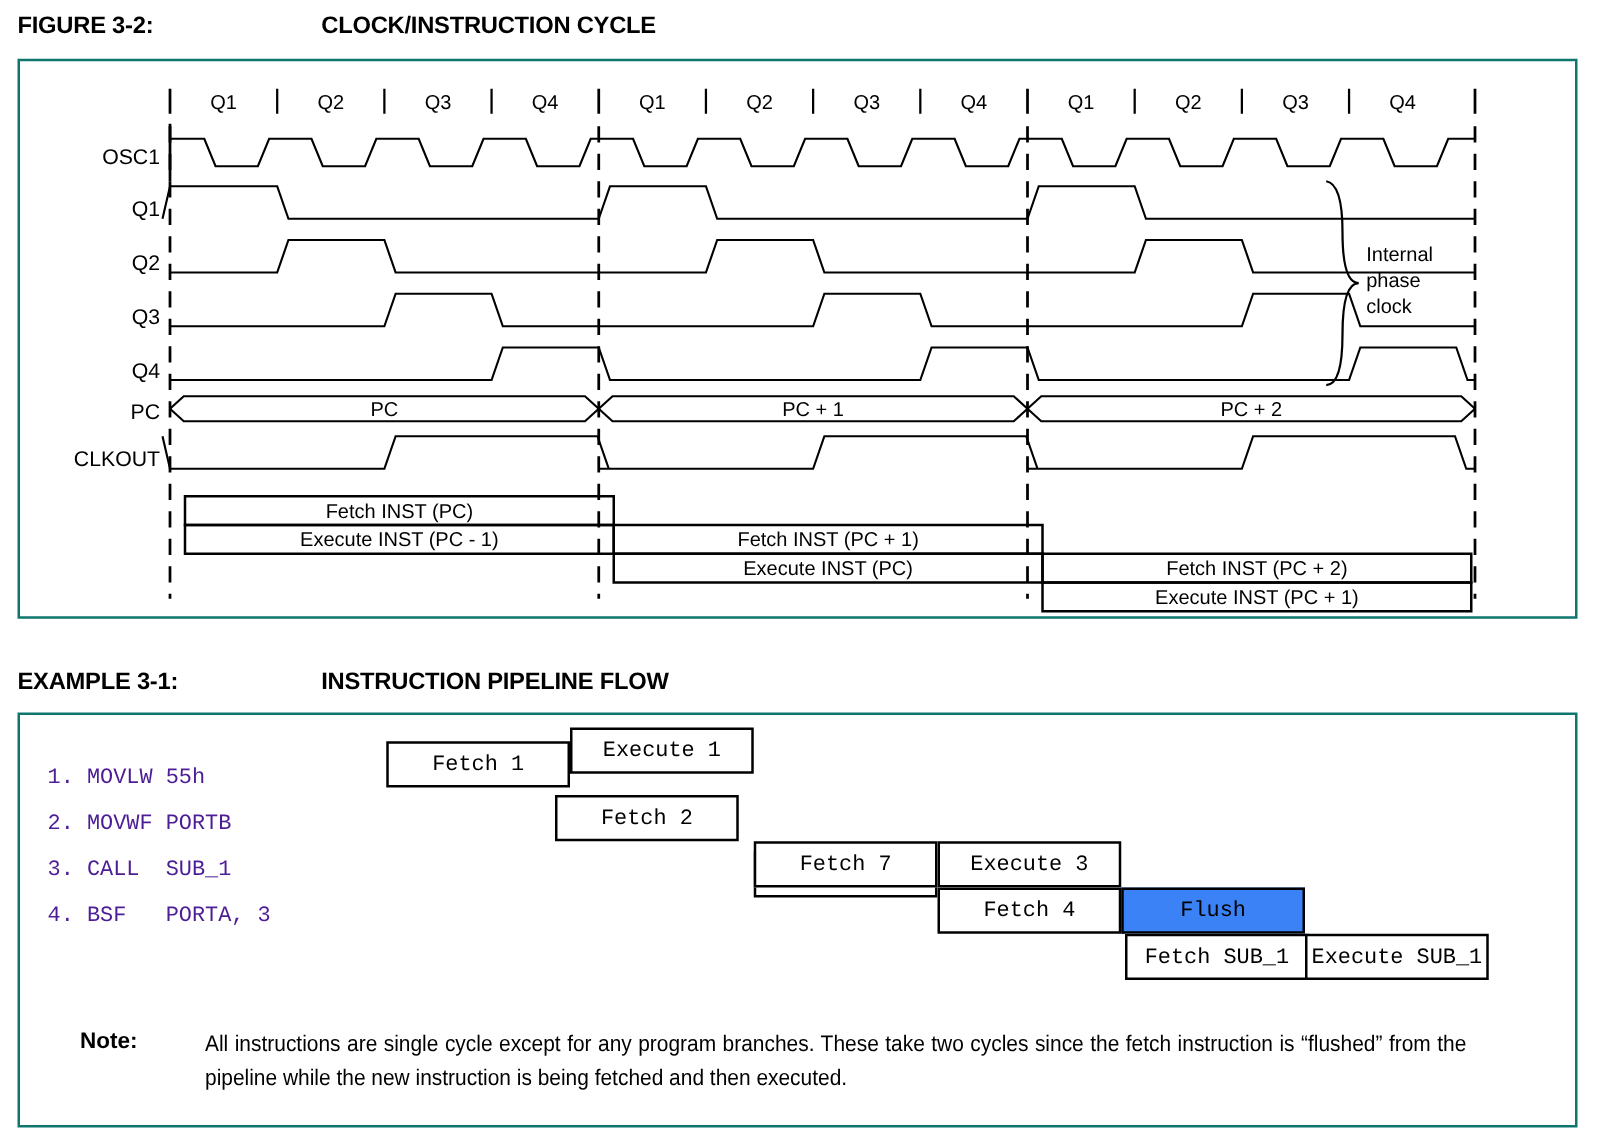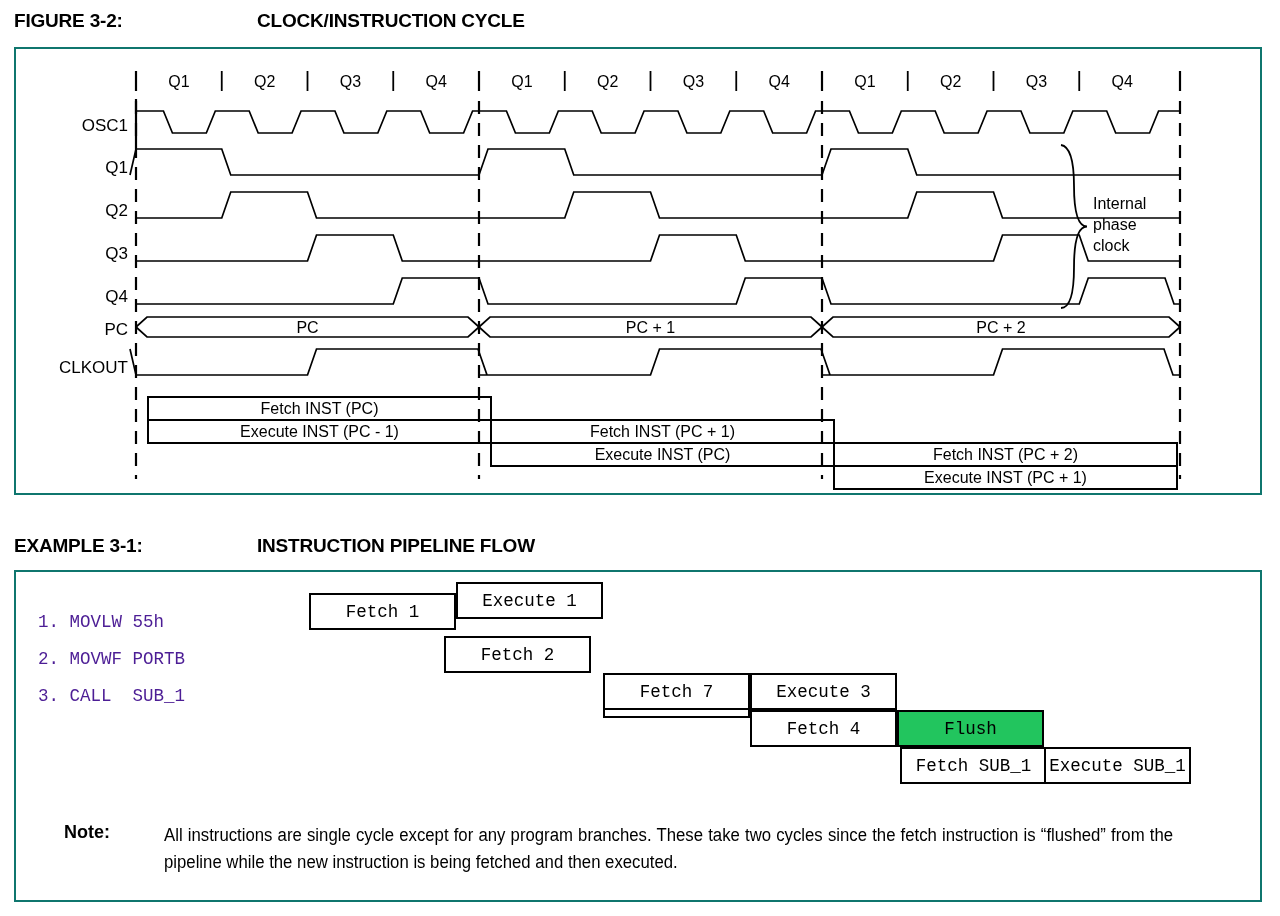--- a/index.html
+++ b/index.html
@@ -25,21 +25,21 @@
 
   
   .instr-list{position:absolute;left:22px;top:602px;}
   .instr-row{font-family:"Liberation Mono",monospace;font-size:17.5px;height:37px;
              line-height:37px;white-space:pre;color:#4c1d95;}
 
   .pipe{position:absolute;left:0;top:0;}
   .cell{position:absolute;box-sizing:border-box;border:2px solid #000;background:#fff;
         font-family:"Liberation Mono",monospace;font-size:17.5px;
         display:flex;align-items:center;justify-content:center;white-space:pre;}
-  .cell.flush{background:#22c55e;}
+  .cell.flush{background:#3b82f6;}
 
   .note{position:absolute;left:62px;top:820px;width:1185px;}
   .note-lbl{position:absolute;left:0;top:0;font-weight:bold;font-size:18px;}
   .note-txt{position:absolute;left:100px;top:0;width:1085px;font-size:18px;
             line-height:27px;text-align:justify;
             transform:scaleX(0.93);transform-origin:left top;}
 </style>
 </head>
 <body>
 
@@ -126,20 +126,21 @@
   <div class="caption" style="left:14px;top:535px;">
     <span class="cap-id">EXAMPLE 3-1:</span>
     <span class="cap-title">INSTRUCTION PIPELINE FLOW</span>
   </div>
 
   <div class="framebox" id="ex-frame" style="left:14px;top:570px;width:1248px;height:332px;">
     <div class="instr-list" id="instr-list" style="left:22px;top:32px;">
         <div class="instr-row">1. MOVLW 55h</div>
         <div class="instr-row">2. MOVWF PORTB</div>
         <div class="instr-row">3. CALL  SUB_1</div>
+        <div class="instr-row">4. BSF   PORTA, 3</div>
       </div>
     <div class="pipe" id="pipe-cells">
         <div class="cell" style="left: 293px; top: 21px; width: 147px; height: 37px;">Fetch 1</div>
         <div class="cell" style="left: 440px; top: 10px; width: 147px; height: 37px;">Execute 1</div>
         <div class="cell" style="left: 428px; top: 64px; width: 147px; height: 37px;">Fetch 2</div>
         <div class="cell" style="left: 587px; top: 64px; width: 147px; height: 37px; margin-top: 45px;">Execute 2</div>
         <div class="cell" style="left: 587px; top: 101px; width: 147px; height: 37px;">Fetch 7</div>
         <div class="cell" style="left: 734px; top: 101px; width: 147px; height: 37px;">Execute 3</div>
         <div class="cell" style="left: 734px; top: 138px; width: 147px; height: 37px;">Fetch 4</div>
         <div class="cell flush" style="left: 881px; top: 138px; width: 147px; height: 37px;">Flush</div>

